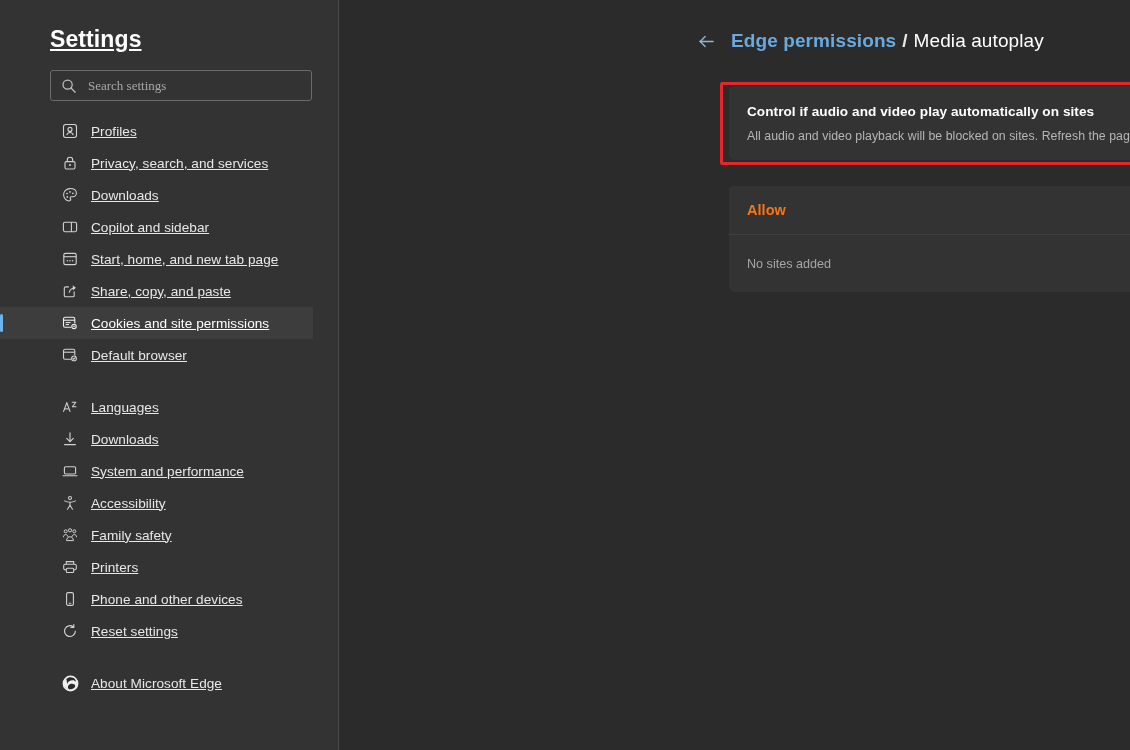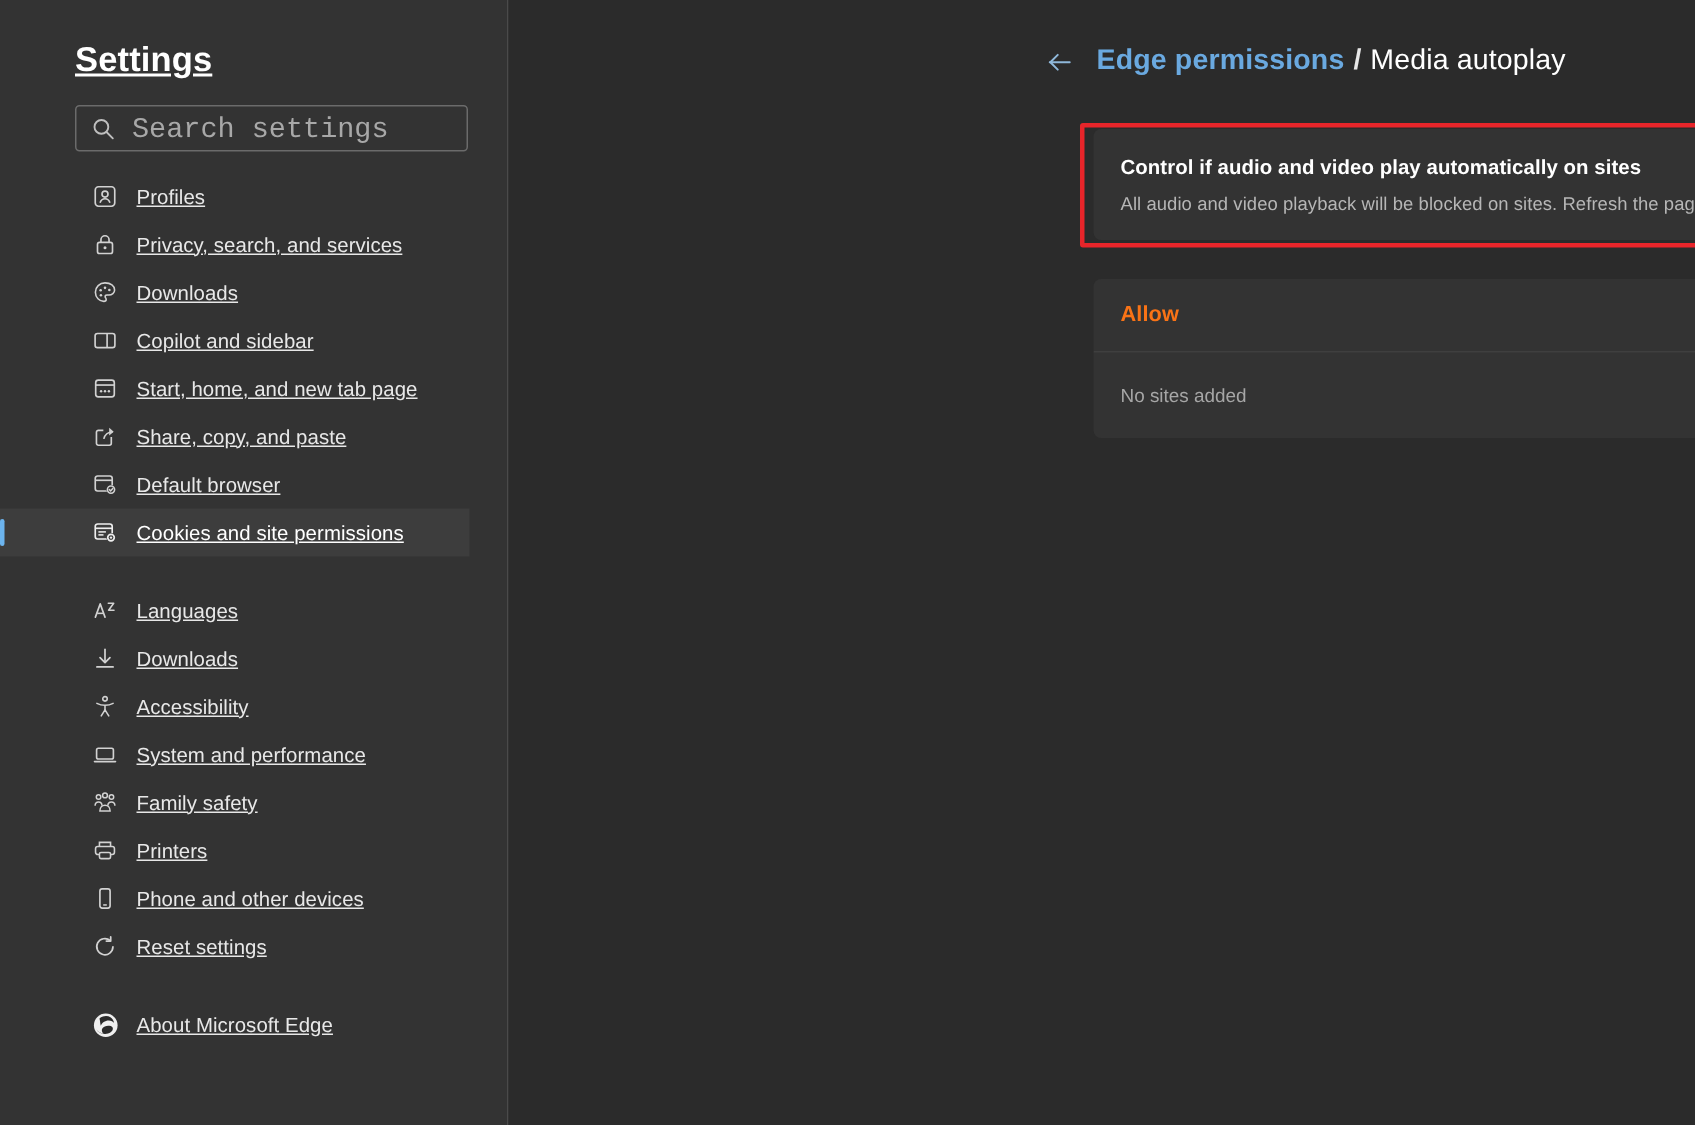--- a/index.html
+++ b/index.html
@@ -64,22 +64,22 @@
     margin-right: 11px;
     display: block;
     opacity: .85;
   }
 
   .search-input {
     background: transparent;
     border: none;
     outline: none;
     color: #e0e0e0;
-    font-family: Liberation Mono, monospace;
-    font-size: 19px;
+    font-family: Liberation Serif, serif;
+    font-size: 13px;
     width: 100%;
     height: 100%;
   }
   .search-input::placeholder { color: #a8a8a8; opacity: 1; }
 
   .nav {
     margin-top: 14px;
   }
 
   .nav-group { padding: 0 25px 0 0; }
@@ -340,47 +340,47 @@
           <span class="ico">
             <svg viewBox="0 0 18 18" width="18" height="18">
               <path d="M13.2 9.4v4.1a1.3 1.3 0 0 1-1.3 1.3H4.6a1.3 1.3 0 0 1-1.3-1.3V6.2a1.3 1.3 0 0 1 1.3-1.3h3.3" fill="none" stroke="#e0e0e0" stroke-width="1.1"></path>
               <path d="M8.2 10.6c.7-3 2.8-4.6 6-4.8" fill="none" stroke="#e0e0e0" stroke-width="1.1"></path>
               <path d="M11.8 3.2l3 2.6-3 2.6z" fill="#e0e0e0"></path>
             </svg>
           </span>
           <span class="lbl">Share, copy, and paste</span>
         </div>
 
-        <div class="nav-item">
-          <span class="ico">
-            <svg viewBox="0 0 18 18" width="18" height="18">
-              <rect x="2.5" y="3.3" width="11.3" height="10" rx="1.6" fill="none" stroke="#e0e0e0" stroke-width="1.1"></rect>
-              <line x1="2.5" y1="6.2" x2="13.8" y2="6.2" stroke="#e0e0e0" stroke-width="1.1"></line>
-              <circle cx="13" cy="12.4" r="3.1" fill="#333333"></circle>
-              <circle cx="13" cy="12.4" r="2.4" fill="none" stroke="#e0e0e0" stroke-width="1.05"></circle>
-              <path d="M11.9 12.4l.8.9 1.5-1.7" fill="none" stroke="#e0e0e0" stroke-width="1.05" stroke-linecap="round" stroke-linejoin="round"></path>
-            </svg>
-          </span>
-          <span class="lbl">Default browser</span>
-        </div>
-
         <div class="nav-item selected">
           <span class="ico">
             <svg viewBox="0 0 18 18" width="18" height="18">
               <rect x="2.5" y="3.3" width="11.3" height="10" rx="1.6" fill="none" stroke="#ffffff" stroke-width="1.1"></rect>
               <line x1="2.5" y1="6.2" x2="13.8" y2="6.2" stroke="#ffffff" stroke-width="1.1"></line>
               <line x1="4.6" y1="8.6" x2="9.6" y2="8.6" stroke="#ffffff" stroke-width="1"></line>
               <line x1="4.6" y1="10.6" x2="8" y2="10.6" stroke="#ffffff" stroke-width="1"></line>
               <circle cx="13" cy="12.4" r="3.1" fill="#3d3d3d"></circle>
               <circle cx="13" cy="12.4" r="2.2" fill="none" stroke="#ffffff" stroke-width="1.1"></circle>
               <circle cx="13" cy="12.4" r=".8" fill="#ffffff"></circle>
             </svg>
           </span>
           <span class="lbl">Cookies and site permissions</span>
         </div>
+
+        <div class="nav-item">
+          <span class="ico">
+            <svg viewBox="0 0 18 18" width="18" height="18">
+              <rect x="2.5" y="3.3" width="11.3" height="10" rx="1.6" fill="none" stroke="#e0e0e0" stroke-width="1.1"></rect>
+              <line x1="2.5" y1="6.2" x2="13.8" y2="6.2" stroke="#e0e0e0" stroke-width="1.1"></line>
+              <circle cx="13" cy="12.4" r="3.1" fill="#333333"></circle>
+              <circle cx="13" cy="12.4" r="2.4" fill="none" stroke="#e0e0e0" stroke-width="1.05"></circle>
+              <path d="M11.9 12.4l.8.9 1.5-1.7" fill="none" stroke="#e0e0e0" stroke-width="1.05" stroke-linecap="round" stroke-linejoin="round"></path>
+            </svg>
+          </span>
+          <span class="lbl">Default browser</span>
+        </div>
       </div>
 
       <div class="nav-gap"></div>
 
       <div class="nav-group">
 
         <div class="nav-item">
           <span class="ico">
             <svg viewBox="0 0 18 18" width="18" height="18">
               <path d="M2.6 13.4L5.8 4.6l3.2 8.8" fill="none" stroke="#e0e0e0" stroke-width="1.1" stroke-linecap="round" stroke-linejoin="round"></path>
@@ -393,42 +393,42 @@
 
         <div class="nav-item">
           <span class="ico">
             <svg viewBox="0 0 18 18" width="18" height="18">
               <line x1="9" y1="2.9" x2="9" y2="11.5" stroke="#e0e0e0" stroke-width="1.15" stroke-linecap="round"></line>
               <path d="M5.7 8.4L9 11.7l3.3-3.3" fill="none" stroke="#e0e0e0" stroke-width="1.15" stroke-linecap="round" stroke-linejoin="round"></path>
               <line x1="3.6" y1="14.6" x2="14.4" y2="14.6" stroke="#e0e0e0" stroke-width="1.15" stroke-linecap="round"></line>
             </svg>
           </span>
           <span class="lbl">Downloads</span>
+        </div>
+
+        <div class="nav-item">
+          <span class="ico">
+            <svg viewBox="0 0 18 18" width="18" height="18">
+              <rect x="3.4" y="4.8" width="11.2" height="7.2" rx="1.2" fill="none" stroke="#e0e0e0" stroke-width="1.1"></rect>
+              <line x1="2" y1="13.7" x2="16" y2="13.7" stroke="#e0e0e0" stroke-width="1.1" stroke-linecap="round"></line>
+            </svg>
+          </span>
+          <span class="lbl">System and performance</span>
         </div>
 
         <div class="nav-item">
           <span class="ico">
             <svg viewBox="0 0 18 18" width="18" height="18">
               <circle cx="9" cy="3.9" r="1.5" fill="none" stroke="#e0e0e0" stroke-width="1.05"></circle>
               <path d="M3.6 6.9c1.7.9 3.5 1.3 5.4 1.3s3.7-.4 5.4-1.3" fill="none" stroke="#e0e0e0" stroke-width="1.05" stroke-linecap="round"></path>
               <path d="M9 8.2v3.1" fill="none" stroke="#e0e0e0" stroke-width="1.05"></path>
               <path d="M9 11.3l-2.5 4M9 11.3l2.5 4" fill="none" stroke="#e0e0e0" stroke-width="1.05" stroke-linecap="round"></path>
             </svg>
           </span>
           <span class="lbl">Accessibility</span>
-        </div>
-
-        <div class="nav-item">
-          <span class="ico">
-            <svg viewBox="0 0 18 18" width="18" height="18">
-              <rect x="3.4" y="4.8" width="11.2" height="7.2" rx="1.2" fill="none" stroke="#e0e0e0" stroke-width="1.1"></rect>
-              <line x1="2" y1="13.7" x2="16" y2="13.7" stroke="#e0e0e0" stroke-width="1.1" stroke-linecap="round"></line>
-            </svg>
-          </span>
-          <span class="lbl">System and performance</span>
         </div>
 
         <div class="nav-item">
           <span class="ico">
             <svg viewBox="0 0 18 18" width="18" height="18">
               <circle cx="4.7" cy="5.3" r="1.5" fill="none" stroke="#e0e0e0" stroke-width="1"></circle>
               <circle cx="9" cy="4.3" r="1.6" fill="none" stroke="#e0e0e0" stroke-width="1"></circle>
               <circle cx="13.3" cy="5.3" r="1.5" fill="none" stroke="#e0e0e0" stroke-width="1"></circle>
               <path d="M2.4 11.2c0-1.6 1-2.6 2.3-2.6s2.3 1 2.3 2.6" fill="none" stroke="#e0e0e0" stroke-width="1"></path>
               <path d="M10.9 11.2c0-1.6 1.1-2.6 2.4-2.6s2.3 1 2.3 2.6" fill="none" stroke="#e0e0e0" stroke-width="1"></path>

